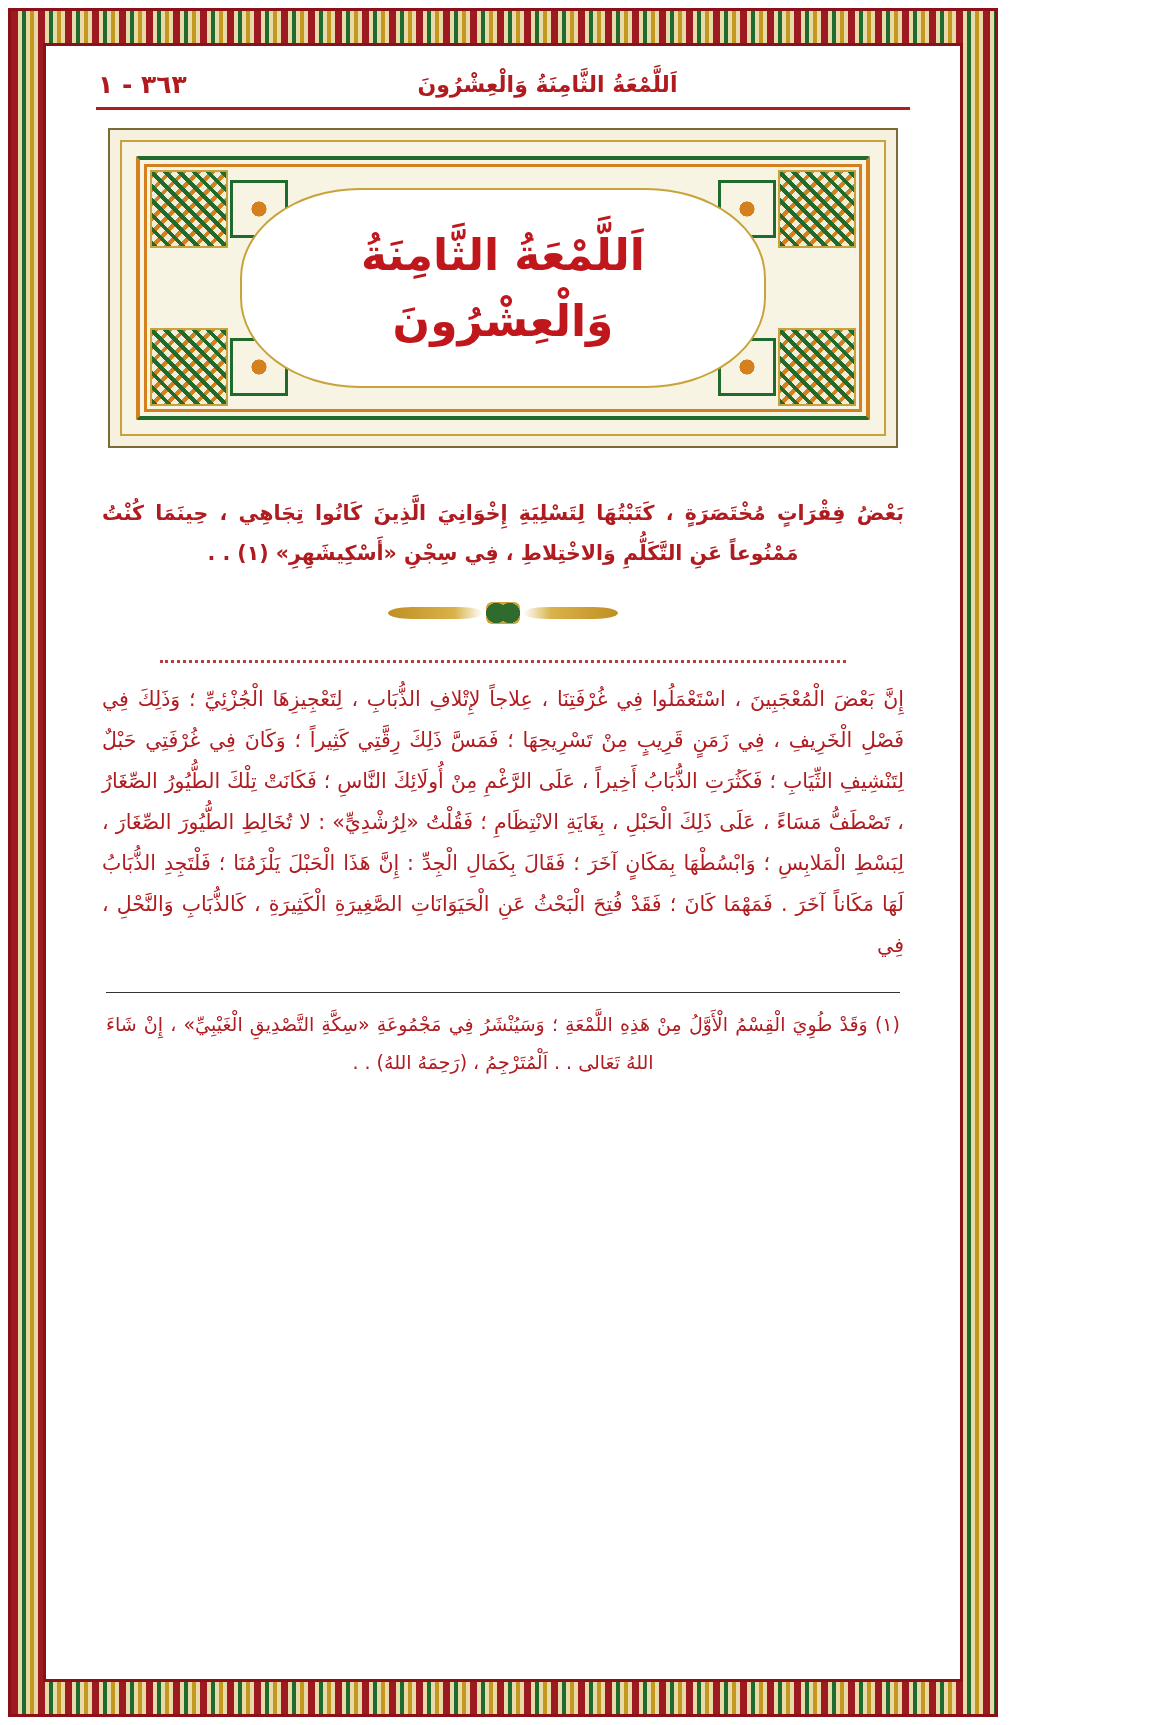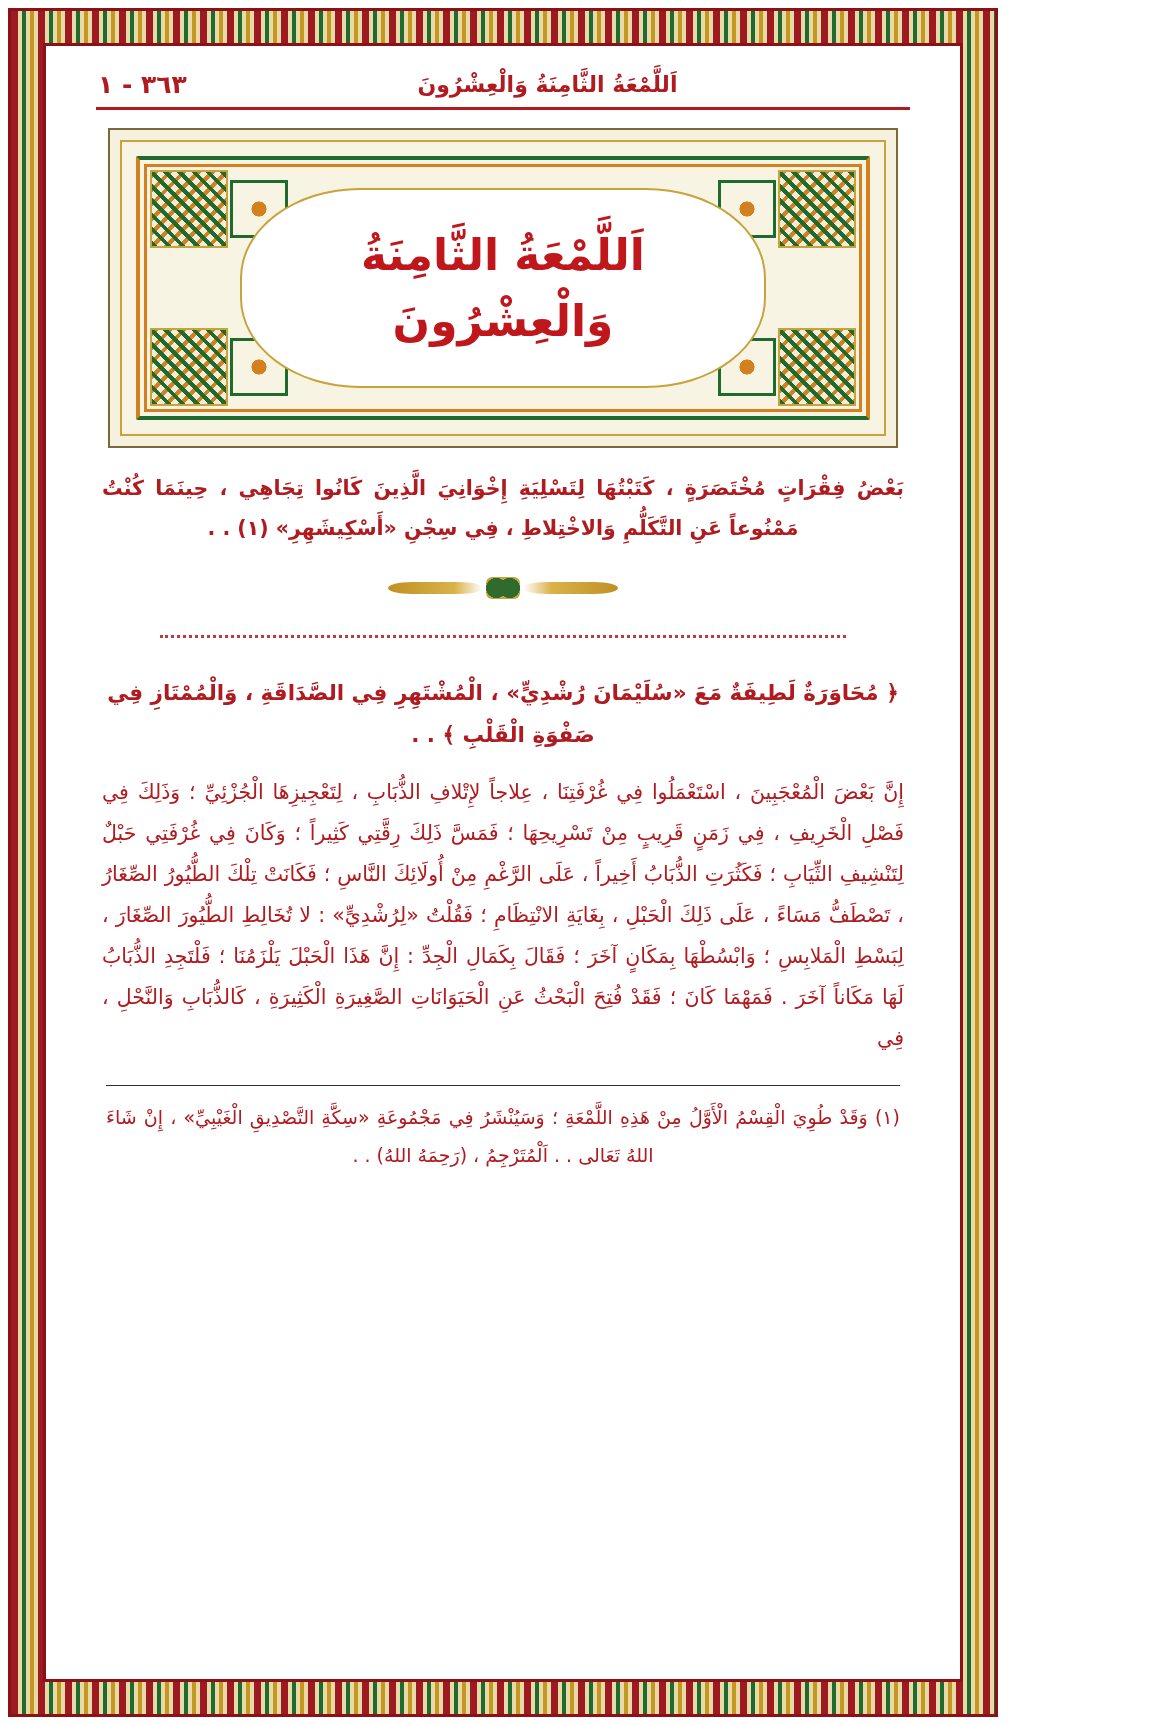--- a/index.html
+++ b/index.html
@@ -174,21 +174,21 @@
     color: #b01b20;
     font-size: 20.5px;
     line-height: 1.95;
     text-align: justify;
     text-align-last: center;
     margin: 26px 22px 0 22px;
     direction: rtl;
   }
   .para.intro {
     font-weight: bold;
-    margin-top: 21px;
+    margin-top: 46px;
   }
   .para.body {
     text-align: justify;
     text-align-last: right;
     font-size: 20.5px;
     line-height: 2.0;
     margin-top: 16px;
   }
 
   
@@ -288,21 +288,20 @@
         <div class="para intro">بَعْضُ فِقْرَاتٍ مُخْتَصَرَةٍ ، كَتَبْتُهَا لِتَسْلِيَةِ إِخْوَانِيَ الَّذِينَ كَانُوا تِجَاهِي ، حِينَمَا كُنْتُ مَمْنُوعاً عَنِ التَّكَلُّمِ وَالاخْتِلاطِ ، فِي سِجْنِ «أَسْكِيشَهِرِ» (١) . .</div>
 
         <div class="ornament">
           <div class="leafL"></div>
           <div class="leafR"></div>
           <div class="center"></div>
         </div>
 
         <div class="dotted-rule"></div>
 
-        <div class="para heading">﴿ مُحَاوَرَةٌ لَطِيفَةٌ مَعَ «سُلَيْمَانَ رُشْدِيٍّ» ، الْمُشْتَهِرِ فِي الصَّدَاقَةِ ، وَالْمُمْتَازِ فِي صَفْوَةِ الْقَلْبِ ﴾ . .</div>
 
         <div class="para body">إِنَّ بَعْضَ الْمُعْجَبِينَ ، اسْتَعْمَلُوا فِي غُرْفَتِنَا ، عِلاجاً لإِتْلافِ الذُّبَابِ ، لِتَعْجِيزِهَا الْجُزْئِيِّ ؛ وَذَلِكَ فِي فَصْلِ الْخَرِيفِ ، فِي زَمَنٍ قَرِيبٍ مِنْ تَسْرِيحِهَا ؛ فَمَسَّ ذَلِكَ رِقَّتِي كَثِيراً ؛ وَكَانَ فِي غُرْفَتِي حَبْلٌ لِتَنْشِيفِ الثِّيَابِ ؛ فَكَثُرَتِ الذُّبَابُ أَخِيراً ، عَلَى الرَّغْمِ مِنْ أُولَائِكَ النَّاسِ ؛ فَكَانَتْ تِلْكَ الطُّيُورُ الصِّغَارُ ، تَصْطَفُّ مَسَاءً ، عَلَى ذَلِكَ الْحَبْلِ ، بِغَايَةِ الانْتِظَامِ ؛ فَقُلْتُ «لِرُشْدِيٍّ» : لا تُخَالِطِ الطُّيُورَ الصِّغَارَ ، لِبَسْطِ الْمَلابِسِ ؛ وَابْسُطْهَا بِمَكَانٍ آخَرَ ؛ فَقَالَ بِكَمَالِ الْجِدِّ : إِنَّ هَذَا الْحَبْلَ يَلْزَمُنَا ؛ فَلْتَجِدِ الذُّبَابُ لَهَا مَكَاناً آخَرَ . فَمَهْمَا كَانَ ؛ فَقَدْ فُتِحَ الْبَحْثُ عَنِ الْحَيَوَانَاتِ الصَّغِيرَةِ الْكَثِيرَةِ ، كَالذُّبَابِ وَالنَّحْلِ ، فِي</div>
 
         <div class="footnote-wrap">
           <div class="footnote-rule"></div>
           <div class="footnote">(١) وَقَدْ طُوِيَ الْقِسْمُ الْأَوَّلُ مِنْ هَذِهِ اللَّمْعَةِ ؛ وَسَيُنْشَرُ فِي مَجْمُوعَةِ «سِكَّةِ التَّصْدِيقِ الْغَيْبِيِّ» ، إِنْ شَاءَ اللهُ تَعَالى . . اَلْمُتَرْجِمُ ، (رَحِمَهُ اللهُ) . .</div>
         </div>
 
       </div>
     </div>

